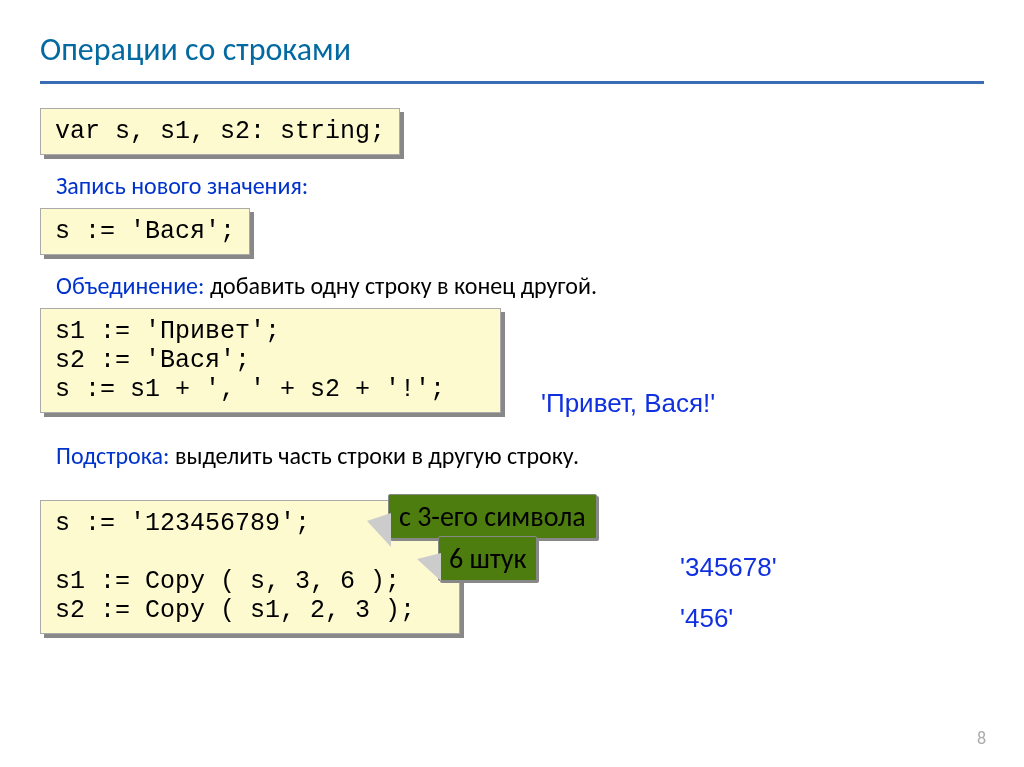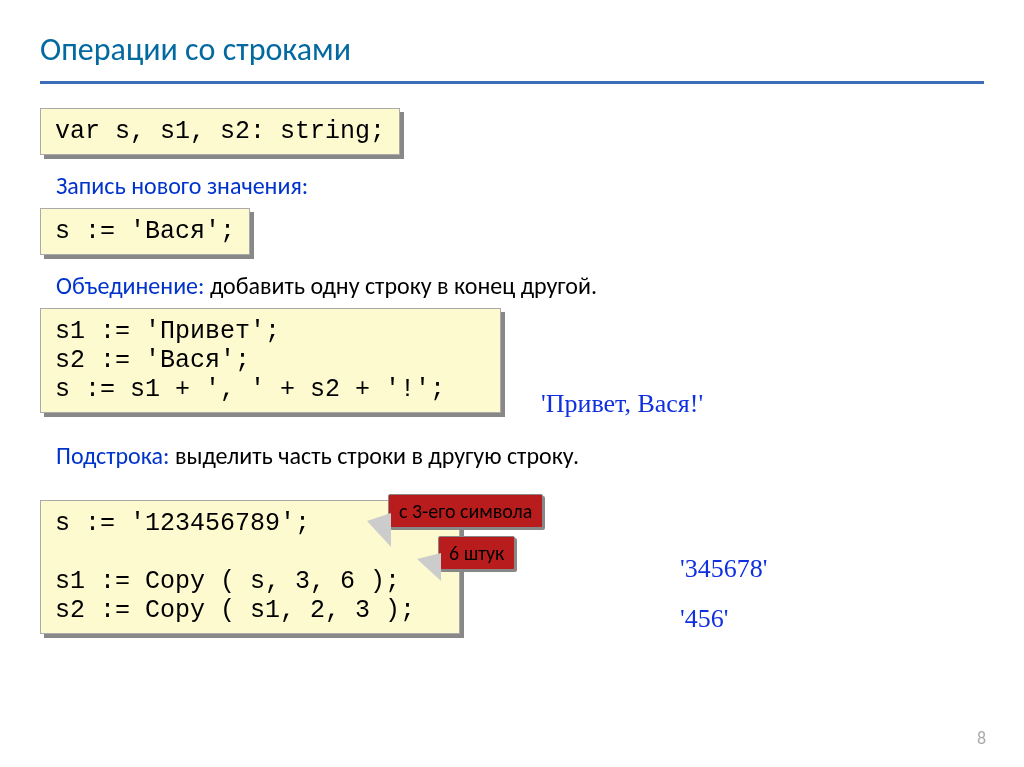--- a/index.html
+++ b/index.html
@@ -36,39 +36,39 @@
     margin-bottom: 6px;
   }
   .codebox.block { display: block; width: 461px; }
   .desc {
     font-size: 24px;
     color: #000;
     margin: 10px 16px 8px;
   }
   .desc .term { color: #0033cc; }
   .result {
-    font-family: Liberation Serif, serif;
+    font-family: Liberation Sans, sans-serif;
     font-size: 26px;
     color: #1030e0;
   }
   .row {
     display: flex;
     align-items: flex-end;
     gap: 40px;
   }
   .section-sub {
     position: relative;
     margin-top: 30px;
   }
   .callout {
     position: absolute;
-    background: #b91c1c;
+    background: #4d7c0f;
     border: 1px solid #888;
     box-shadow: 2px 2px 0 #888;
-    font-size: 20px;
+    font-size: 28px;
     padding: 4px 10px;
     border-radius: 2px;
     text-align: center;
   }
   .callout-tail {
     position: absolute;
     width: 0; height: 0;
   }
   .tail-1 {
     left: -22px; top: 18px;

